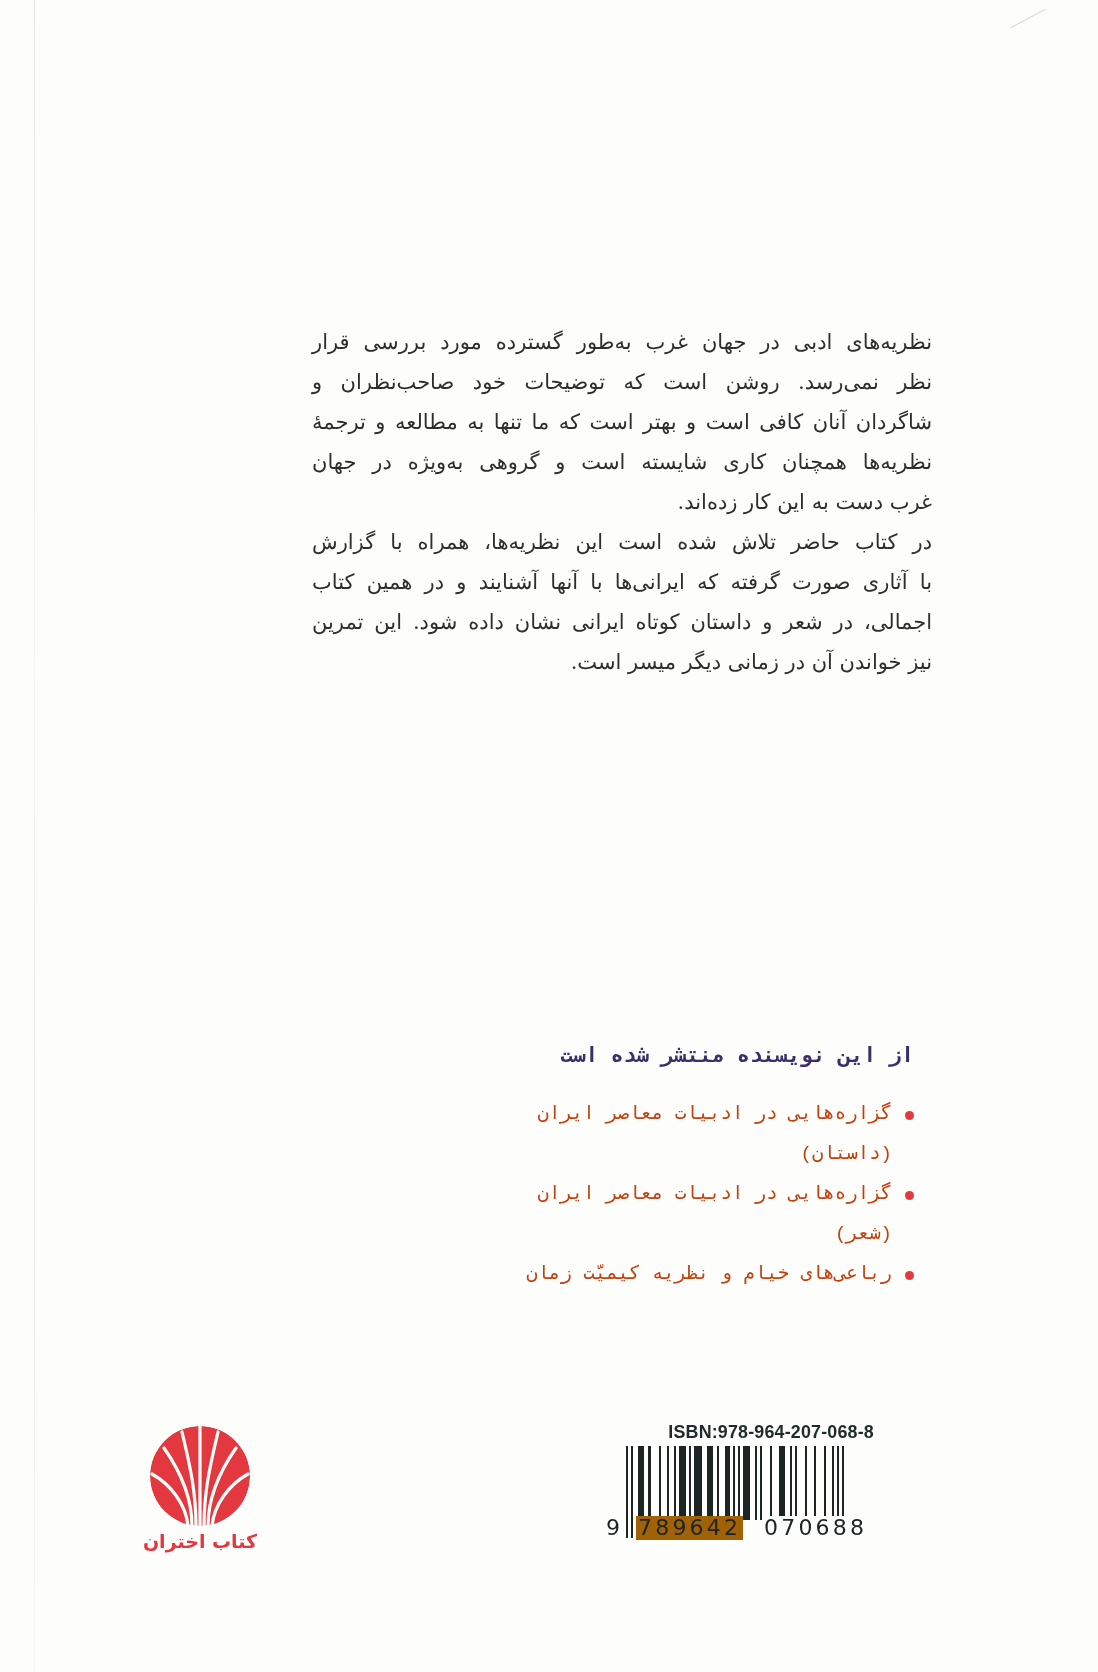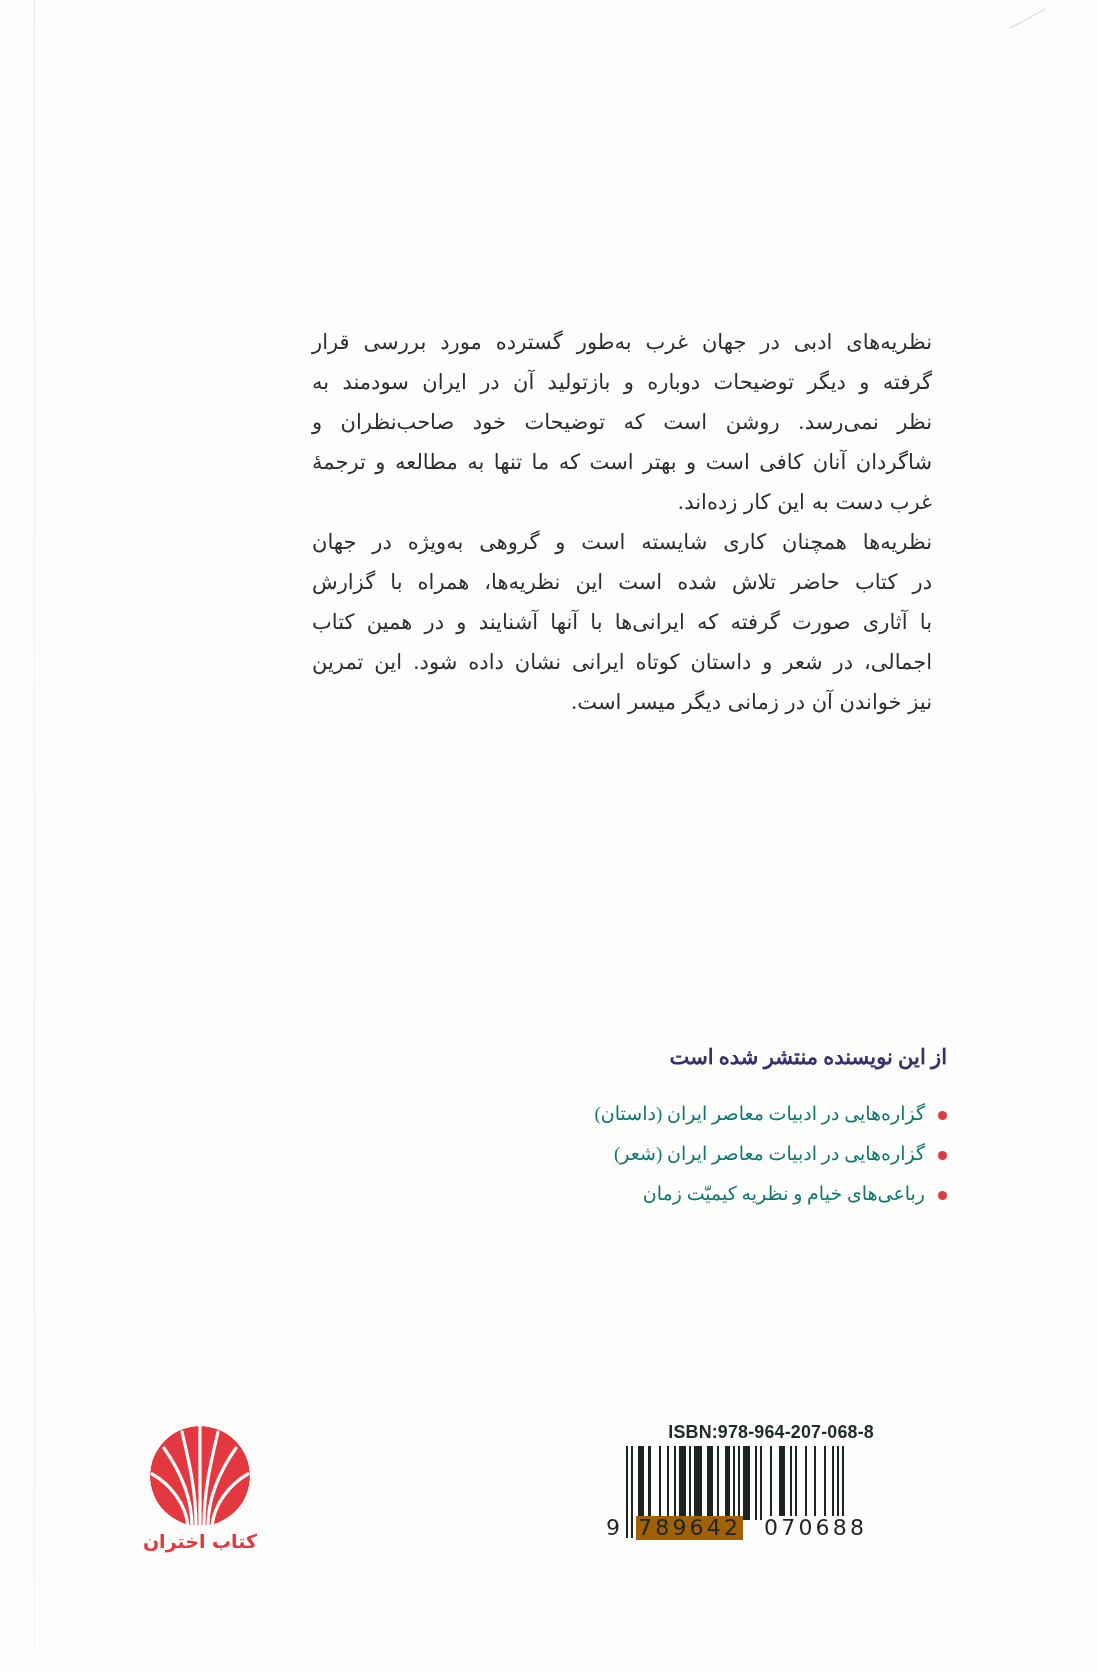--- a/index.html
+++ b/index.html
@@ -20,30 +20,30 @@
     .blurb {
       position: absolute; left: 312px; top: 322px; width: 620px;
       direction: rtl; text-align: justify; text-align-last: right;
       font-size: 21px; line-height: 40px; color: #2e2e2e;
     }
     .blurb p { margin: 0; }
     .blurb .line { display: block; text-align: justify; text-align-last: justify; white-space: nowrap; }
     .blurb .line.last { text-align-last: right; }
 
     .also {
-      position: absolute; right: 151px; top: 1042px; width: 420px;
-      direction: rtl; font-family: Liberation Serif, serif;
+      position: absolute; right: 184px; top: 1042px; width: 420px;
+      direction: rtl; font-family: Liberation Mono, monospace;
     }
     .also-heading {
       font-size: 21px; font-weight: bold; color: #3b2f6b; margin: 0 0 22px 0;
       line-height: 30px;
     }
     .also-list { list-style: none; margin: 0; padding: 0; }
     .also-list li {
-      position: relative; font-size: 19px; line-height: 40px; color: #0f766e;
+      position: relative; font-size: 19px; line-height: 40px; color: #c2410c;
       padding-right: 22px;
     }
     .bullet {
       position: absolute; right: 0; top: 17px; width: 9px; height: 9px;
       border-radius: 50%; background: #e3383f;
     }
 
     .logo {
       position: absolute; left: 140px; top: 1418px; width: 120px; height: 160px;
     }
@@ -81,25 +81,24 @@
   </style>
 </head>
 <body>
 
 <div class="spine-line"></div>
 <div class="corner-mark"></div>
 
 <div class="blurb">
   <p>
     <span class="line">نظریه‌های ادبی در جهان غرب به‌طور گسترده مورد بررسی قرار</span>
-    <span class="line">گرفته و دیگر توضیحات دوباره و بازتولید آن در ایران سودمند به</span>
     <span class="line">نظر نمی‌رسد. روشن است که توضیحات خود صاحب‌نظران و</span>
     <span class="line">شاگردان آنان کافی است و بهتر است که ما تنها به مطالعه و ترجمهٔ</span>
+    <span class="line">نظریه‌ها همچنان کاری شایسته است و گروهی به‌ویژه در جهان</span>
     <span class="line last">غرب دست به این کار زده‌اند.</span>
-    <span class="line">نظریه‌ها همچنان کاری شایسته است و گروهی به‌ویژه در جهان</span>
   </p>
   <p>
     <span class="line">در کتاب حاضر تلاش شده است این نظریه‌ها، همراه با گزارش</span>
     <span class="line">با آثاری صورت گرفته که ایرانی‌ها با آنها آشنایند و در همین کتاب</span>
     <span class="line">اجمالی، در شعر و داستان کوتاه ایرانی نشان داده شود. این تمرین</span>
     <span class="line last">نیز خواندن آن در زمانی دیگر میسر است.</span>
   </p>
 </div>
 
 <div class="also">

